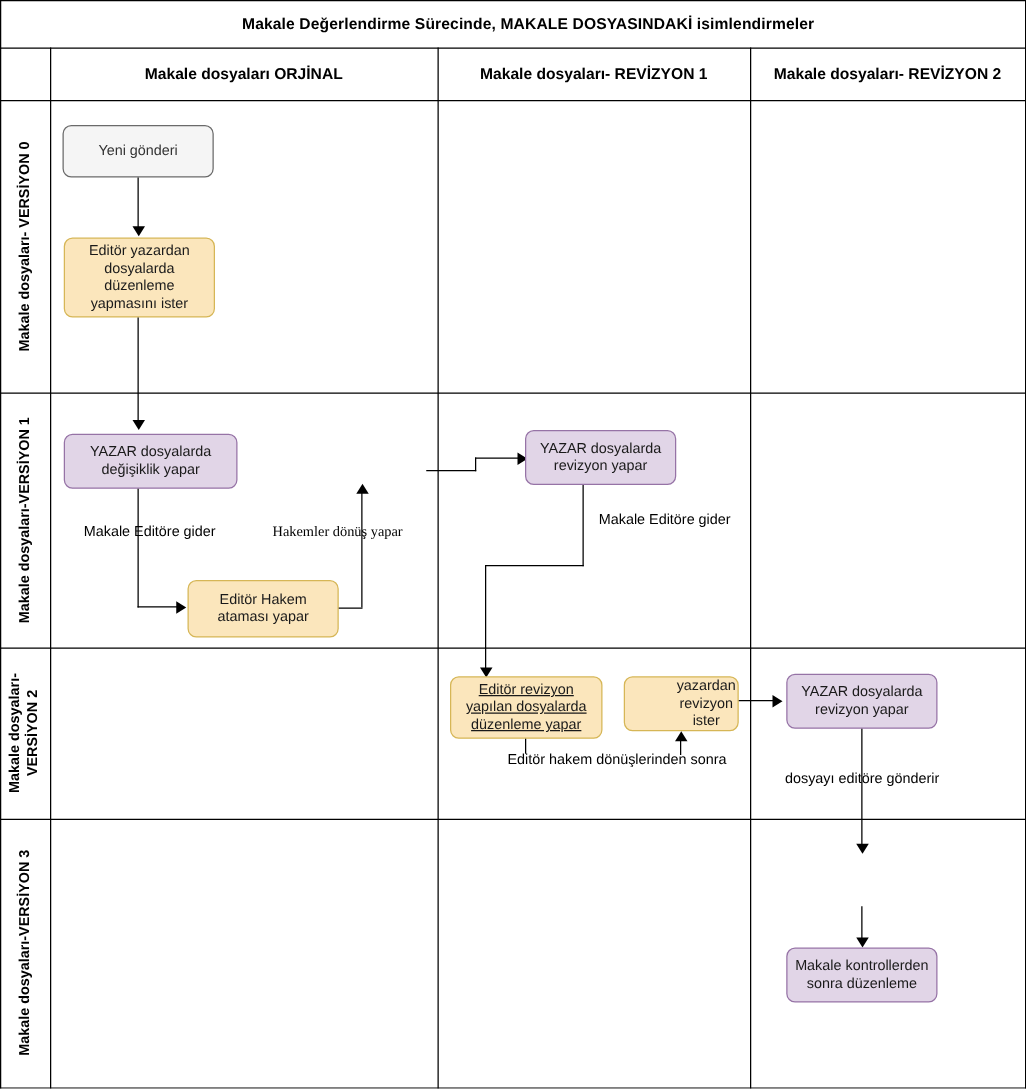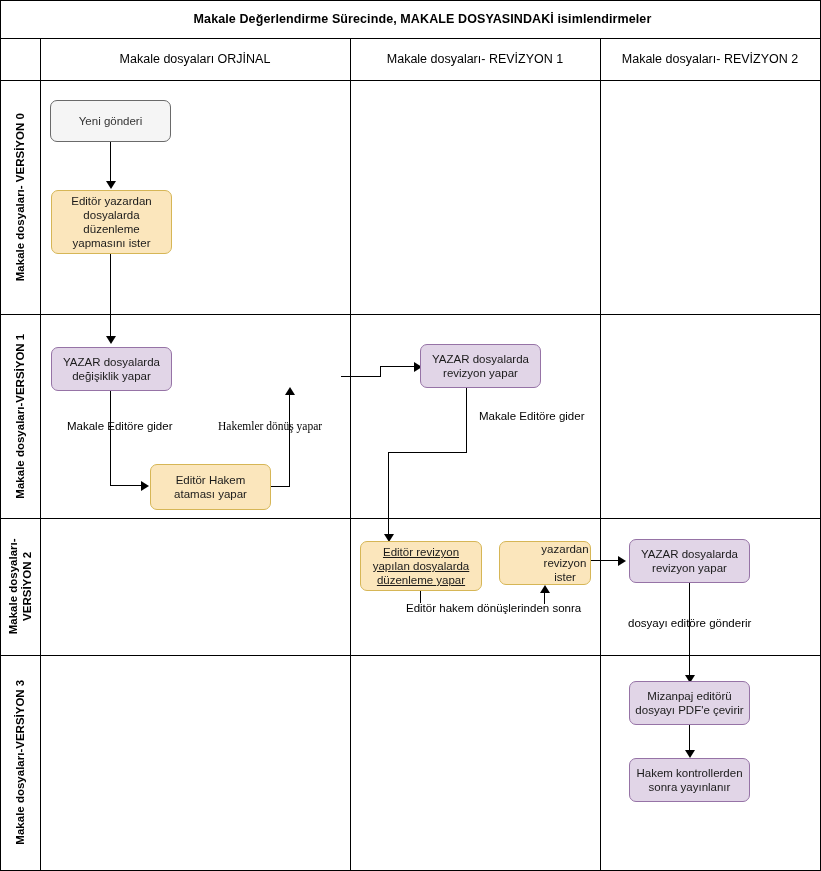--- a/index.html
+++ b/index.html
@@ -15,21 +15,21 @@
   .doc-title{
     position:absolute;left:0;top:0;width:821px;height:38px;
     display:flex;align-items:center;justify-content:center;
     font-size:12.5px;font-weight:bold;color:#000;letter-spacing:.1px;padding-left:12px;
   }
 
   
   .col-head{
     position:absolute;top:38px;height:42px;
     display:flex;align-items:center;justify-content:center;
-    font-size:12.5px;font-weight:normal;color:#000;text-align:center;
+    font-size:12.5px;font-weight:bold;color:#000;text-align:center;
   }
 
   
   .row-label{
     position:absolute;left:0;width:40px;
     display:flex;align-items:center;justify-content:center;
     font-size:11.5px;font-weight:bold;color:#000;text-align:center;
   }
   .row-label span{
     display:block;
@@ -106,21 +106,21 @@
   <div class="node start" style="left:50px;top:100px;width:121px;height:42px;">Yeni gönderi</div>
 
   <div class="conn v" style="left:110px;top:142px;height:40px;"></div>
   <div class="arrow down" style="left:106px;top:181px;"></div>
 
   <div class="node editor" style="left:51px;top:190px;width:121px;height:64px;">Editör yazardan dosyalarda düzenleme yapmasını ister</div>
 
   <div class="conn v" style="left:110px;top:254px;height:84px;"></div>
   <div class="arrow down" style="left:106px;top:336px;"></div>
 
-  <div class="node author" style="left:51px;top:347px;width:121px;height:44px;">YAZAR dosyalarda değişiklik yapar</div>
+  <div class="node author" style="left:51px;top:347px;width:139px;height:44px;">YAZAR dosyalarda değişiklik yapar</div>
 
   <div class="conn v" style="left:110px;top:391px;height:95px;"></div>
   <div class="conn h" style="left:110px;top:485px;width:32px;"></div>
   <div class="arrow right" style="left:141px;top:481px;"></div>
 
   <div class="edge-label" style="left:67px;top:420px;">Makale Editöre gider</div>
 
   <div class="node editor" style="left:150px;top:464px;width:121px;height:46px;">Editör Hakem ataması yapar</div>
 
   <div class="conn h" style="left:271px;top:486px;width:19px;"></div>
@@ -157,20 +157,19 @@
   <div class="conn h" style="left:591px;top:560px;width:29px;"></div>
   <div class="arrow right" style="left:618px;top:556px;"></div>
 
   <div class="node author" style="left:629px;top:539px;width:121px;height:44px;">YAZAR dosyalarda revizyon yapar</div>
 
   <div class="conn v" style="left:689px;top:583px;height:94px;"></div>
   <div class="arrow down" style="left:685px;top:675px;"></div>
 
   <div class="edge-label" style="left:628px;top:617px;">dosyayı editöre gönderir</div>
 
-  <div class="node author" style="left:629px;top:681px;width:121px;height:44px;">Mizanpaj editörü dosyayı PDF'e çevirir</div>
 
   <div class="conn v" style="left:689px;top:725px;height:27px;"></div>
   <div class="arrow down" style="left:685px;top:750px;"></div>
 
-  <div class="node author" style="left:629px;top:758px;width:121px;height:44px;">Hakem kontrollerden sonra yayınlanır</div>
+  <div class="node author" style="left:629px;top:758px;width:121px;height:44px;">Makale kontrollerden sonra düzenleme</div>
 
 </div>
 
 </body></html>

